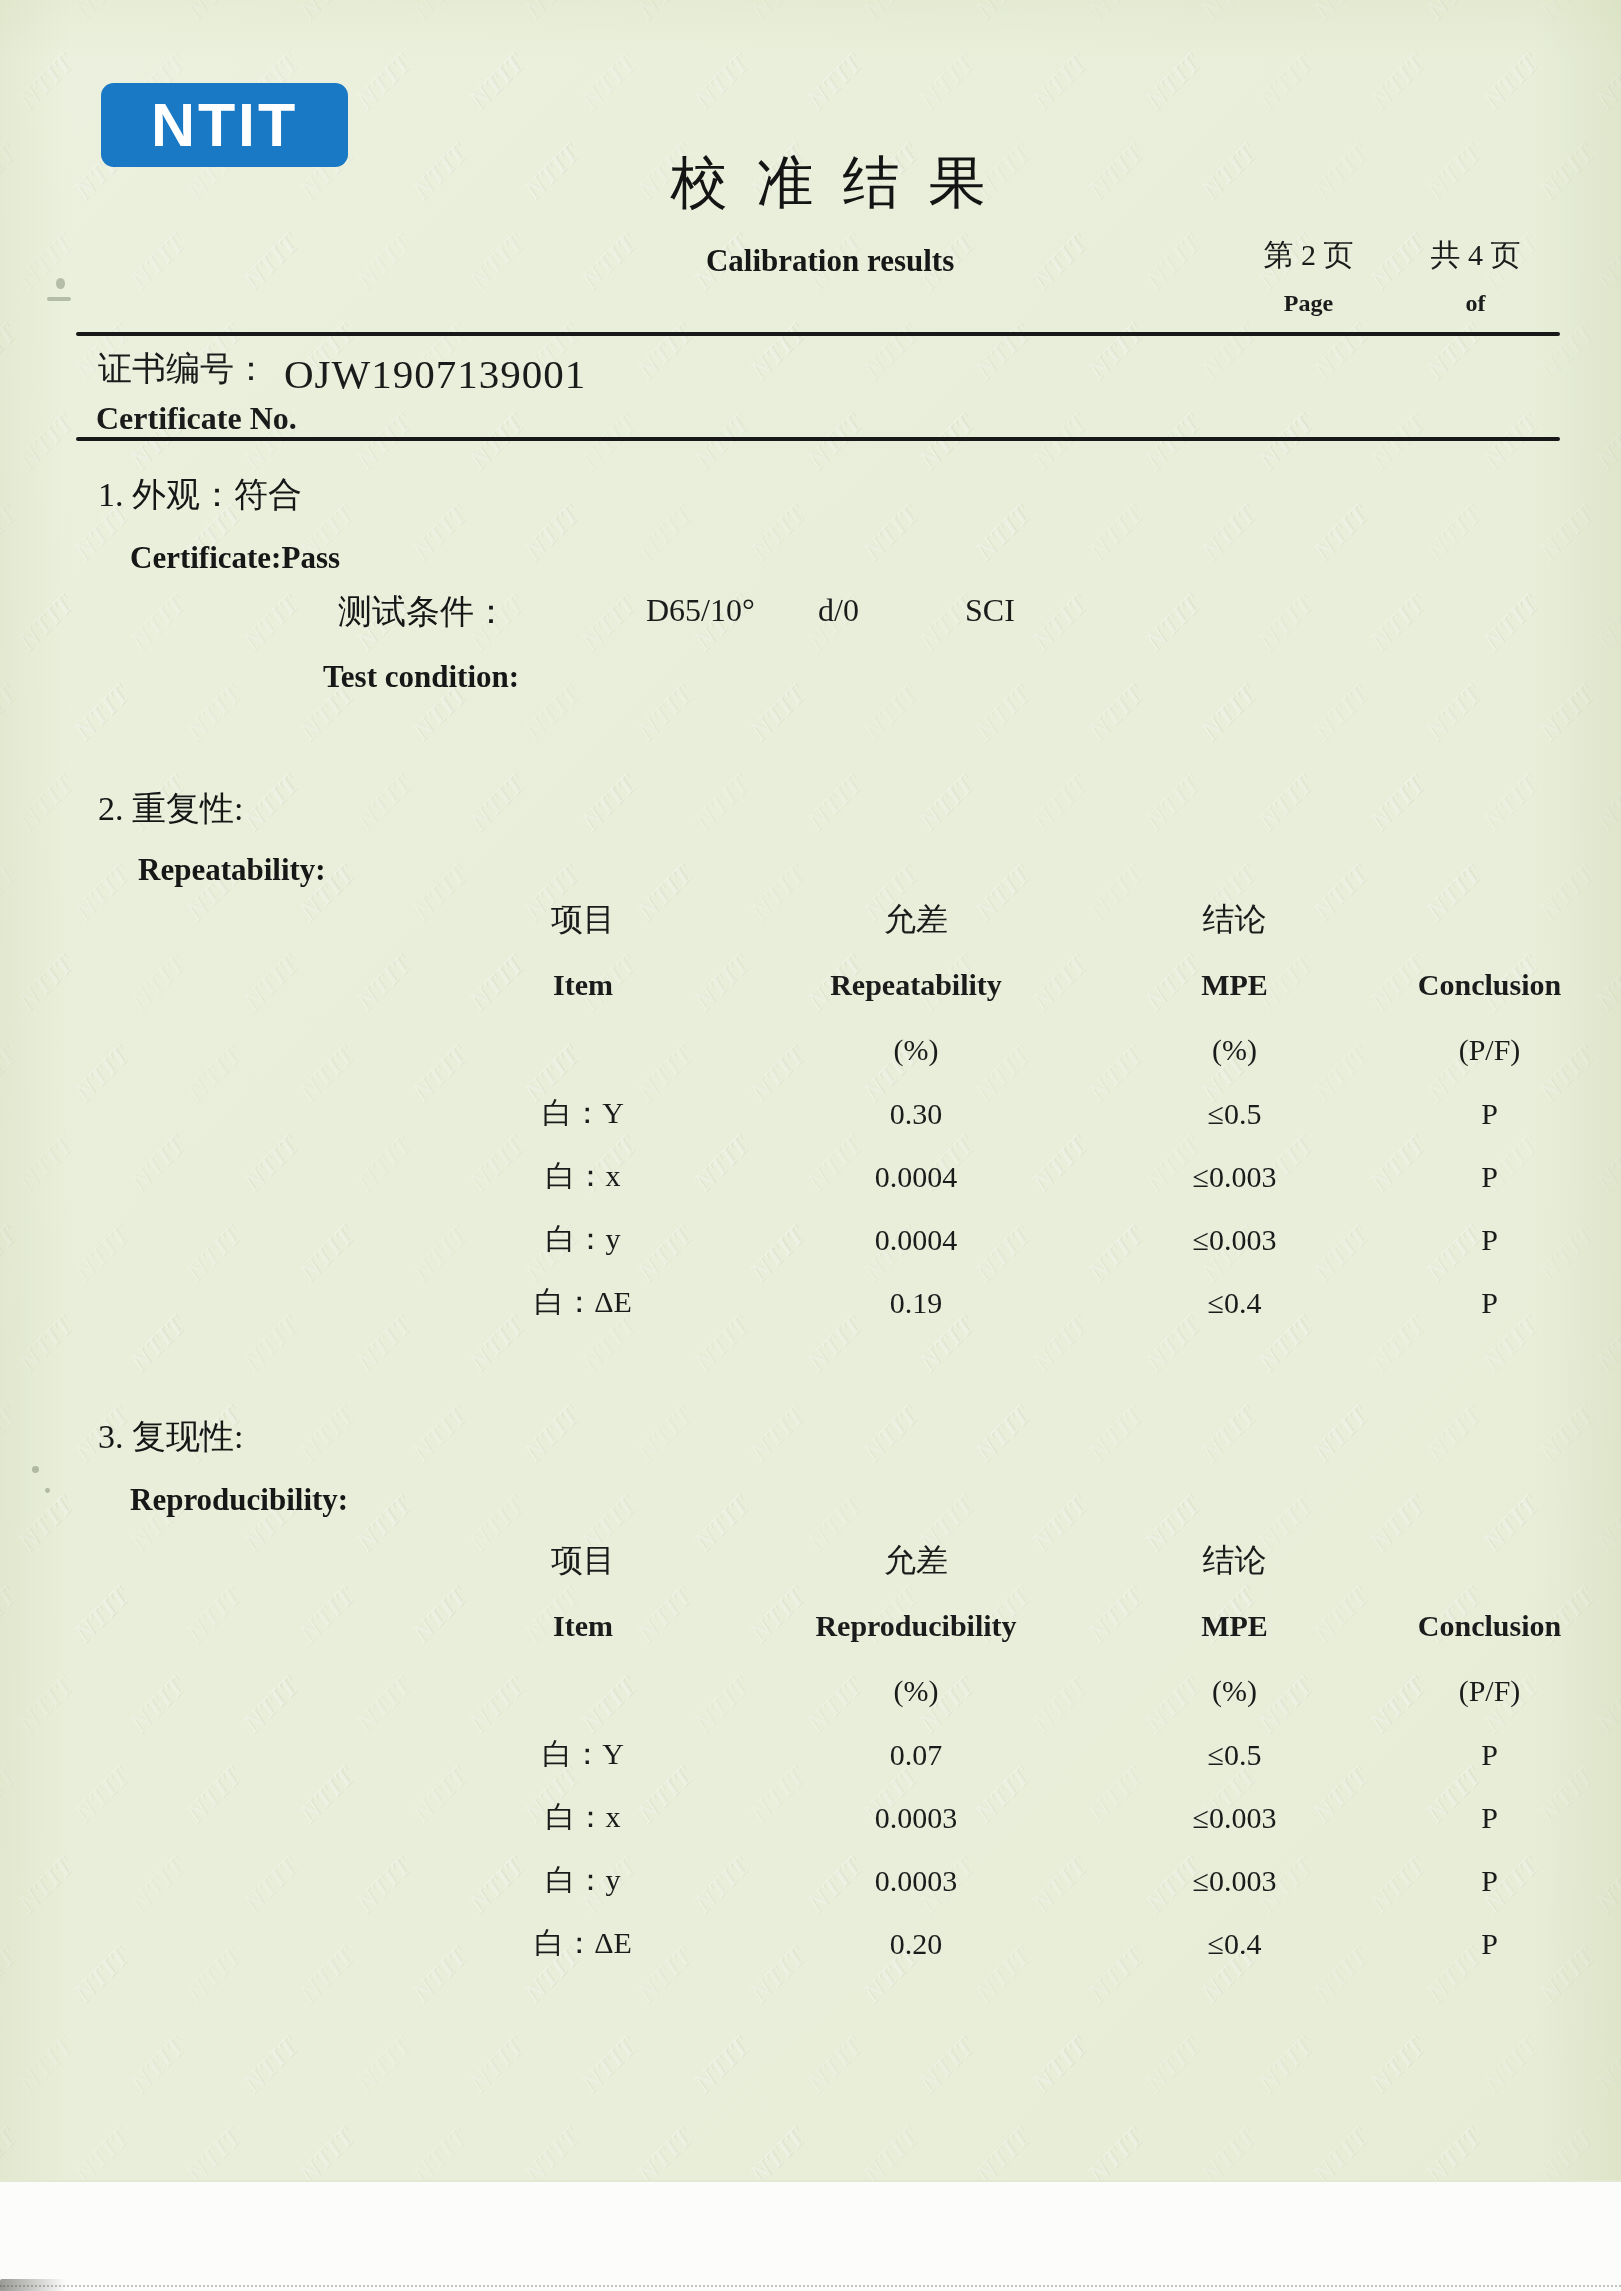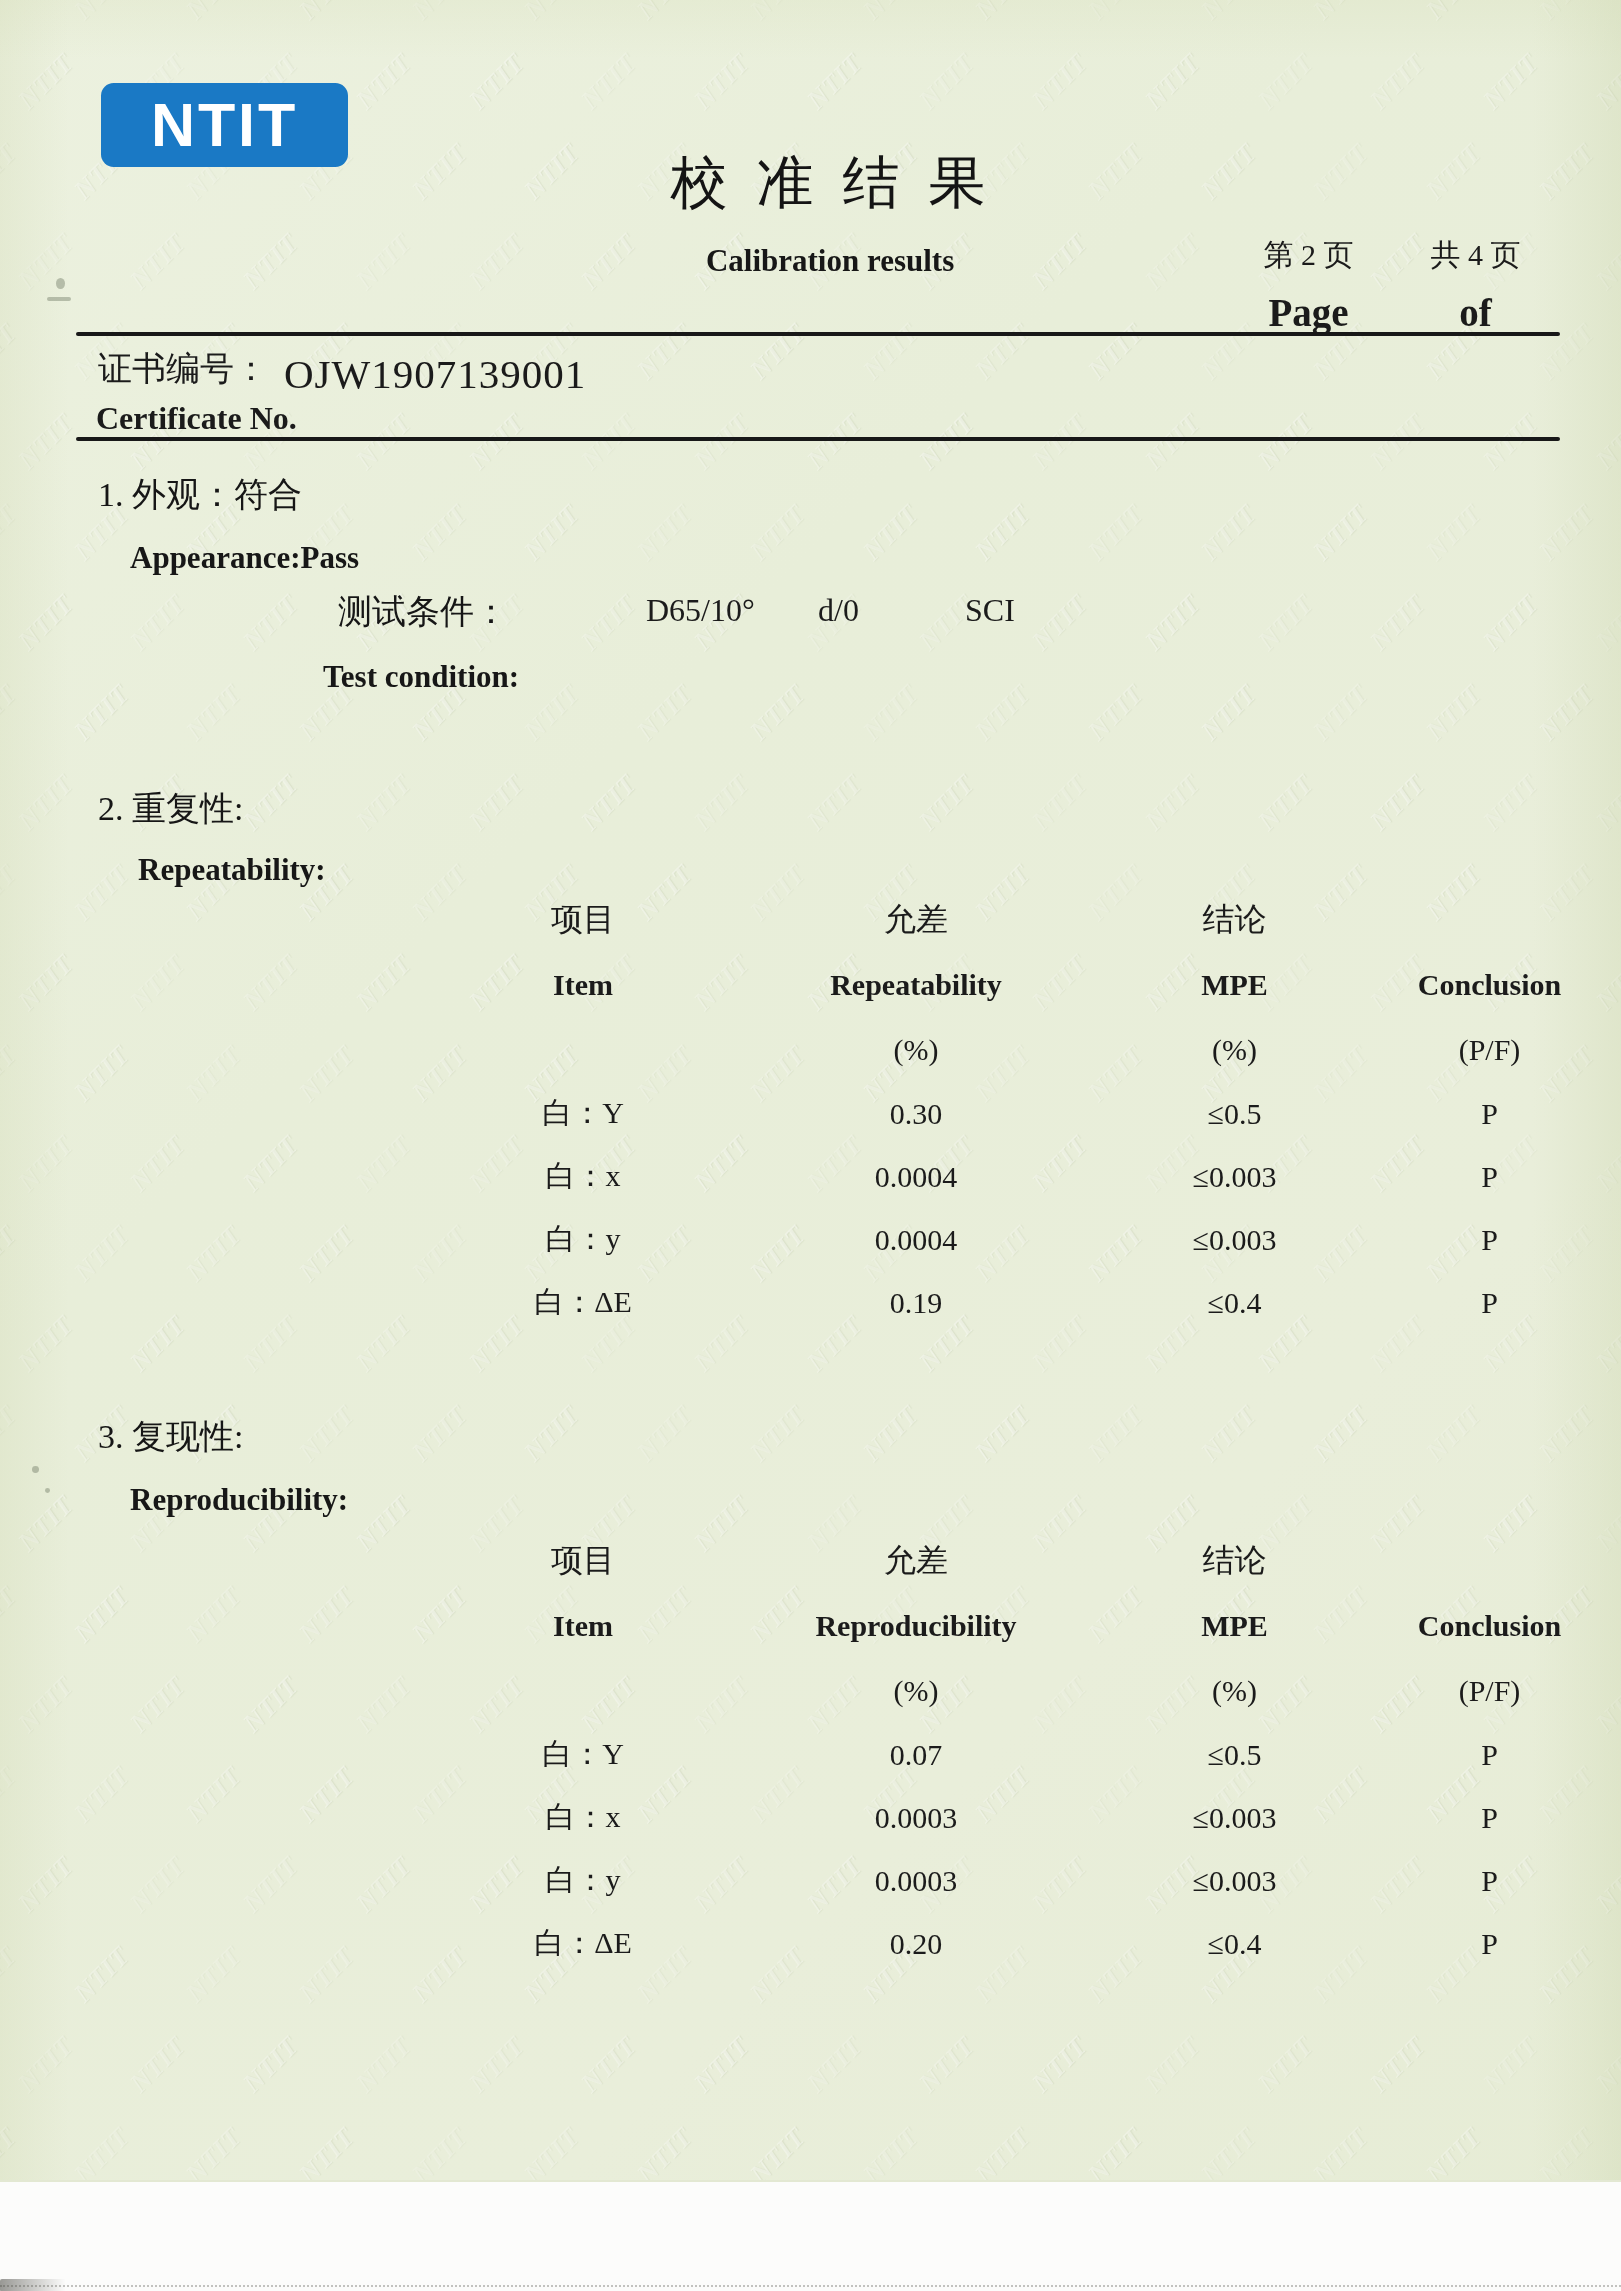--- a/index.html
+++ b/index.html
@@ -39,21 +39,21 @@
   .title-zh{
     position:absolute;left:17.6px;top:145px;width:1621px;
     text-align:center;font-size:57px;font-weight:500;
     letter-spacing:29px;text-indent:29px;color:#141414;
   }
   .title-en{
     position:absolute;left:19.6px;top:243px;width:1621px;
     text-align:center;font-size:31px;font-weight:700;color:#171717;
   }
   .pi-zh{position:absolute;top:235px;font-size:30px;width:137px;text-align:center;}
-  .pi-en{position:absolute;top:290px;font-size:39px;font-weight:700;width:137px;text-align:center;}
+  .pi-en{position:absolute;top:290px;font-size:24px;font-weight:700;width:137px;text-align:center;}
   .rule{position:absolute;left:76px;width:1484px;height:3.9px;background:#181818;border-radius:2px;}
   .cert-zh{position:absolute;left:98px;top:346px;font-size:34px;}
   .cert-no{position:absolute;left:284px;top:350px;font-size:41px;letter-spacing:1px;}
   .cert-en{position:absolute;left:96px;top:400px;font-size:32px;font-weight:600;}
   .zh-line{position:absolute;font-size:34px;color:#161616;}
   .en-line{position:absolute;font-size:31px;font-weight:600;color:#171717;}
   .cond-val{position:absolute;top:592px;font-size:32px;}
   .tbl{position:absolute;left:441px;width:1176px;}
   .trow{display:grid;grid-template-columns:284px 382px 255px 255px;align-items:center;}
   .trow.hzh{height:65px;font-size:32px;}
@@ -474,21 +474,21 @@
 
   <div class="rule" style="top:332px"></div>
 
   <div class="cert-zh">证书编号：</div>
   <div class="cert-no">OJW1907139001</div>
   <div class="cert-en">Certificate No.</div>
 
   <div class="rule" style="top:437px"></div>
 
   <div class="zh-line" style="left:98px;top:472px">1. 外观：符合</div>
-  <div class="en-line" style="left:130px;top:540px">Appearance:Pass</div>
+  <div class="en-line" style="left:130px;top:540px">Certificate:Pass</div>
   <div class="zh-line" style="left:338px;top:589px">测试条件：</div>
   <div class="cond-val" style="left:646px">D65/10°</div>
   <div class="cond-val" style="left:818px">d/0</div>
   <div class="cond-val" style="left:965px">SCI</div>
   <div class="en-line" style="left:323px;top:659px">Test condition:</div>
 
   <div class="zh-line" style="left:98px;top:786px">2. 重复性:</div>
   <div class="en-line" style="left:138px;top:852px">Repeatability:</div>
 
   <div class="tbl" style="top:887px">

